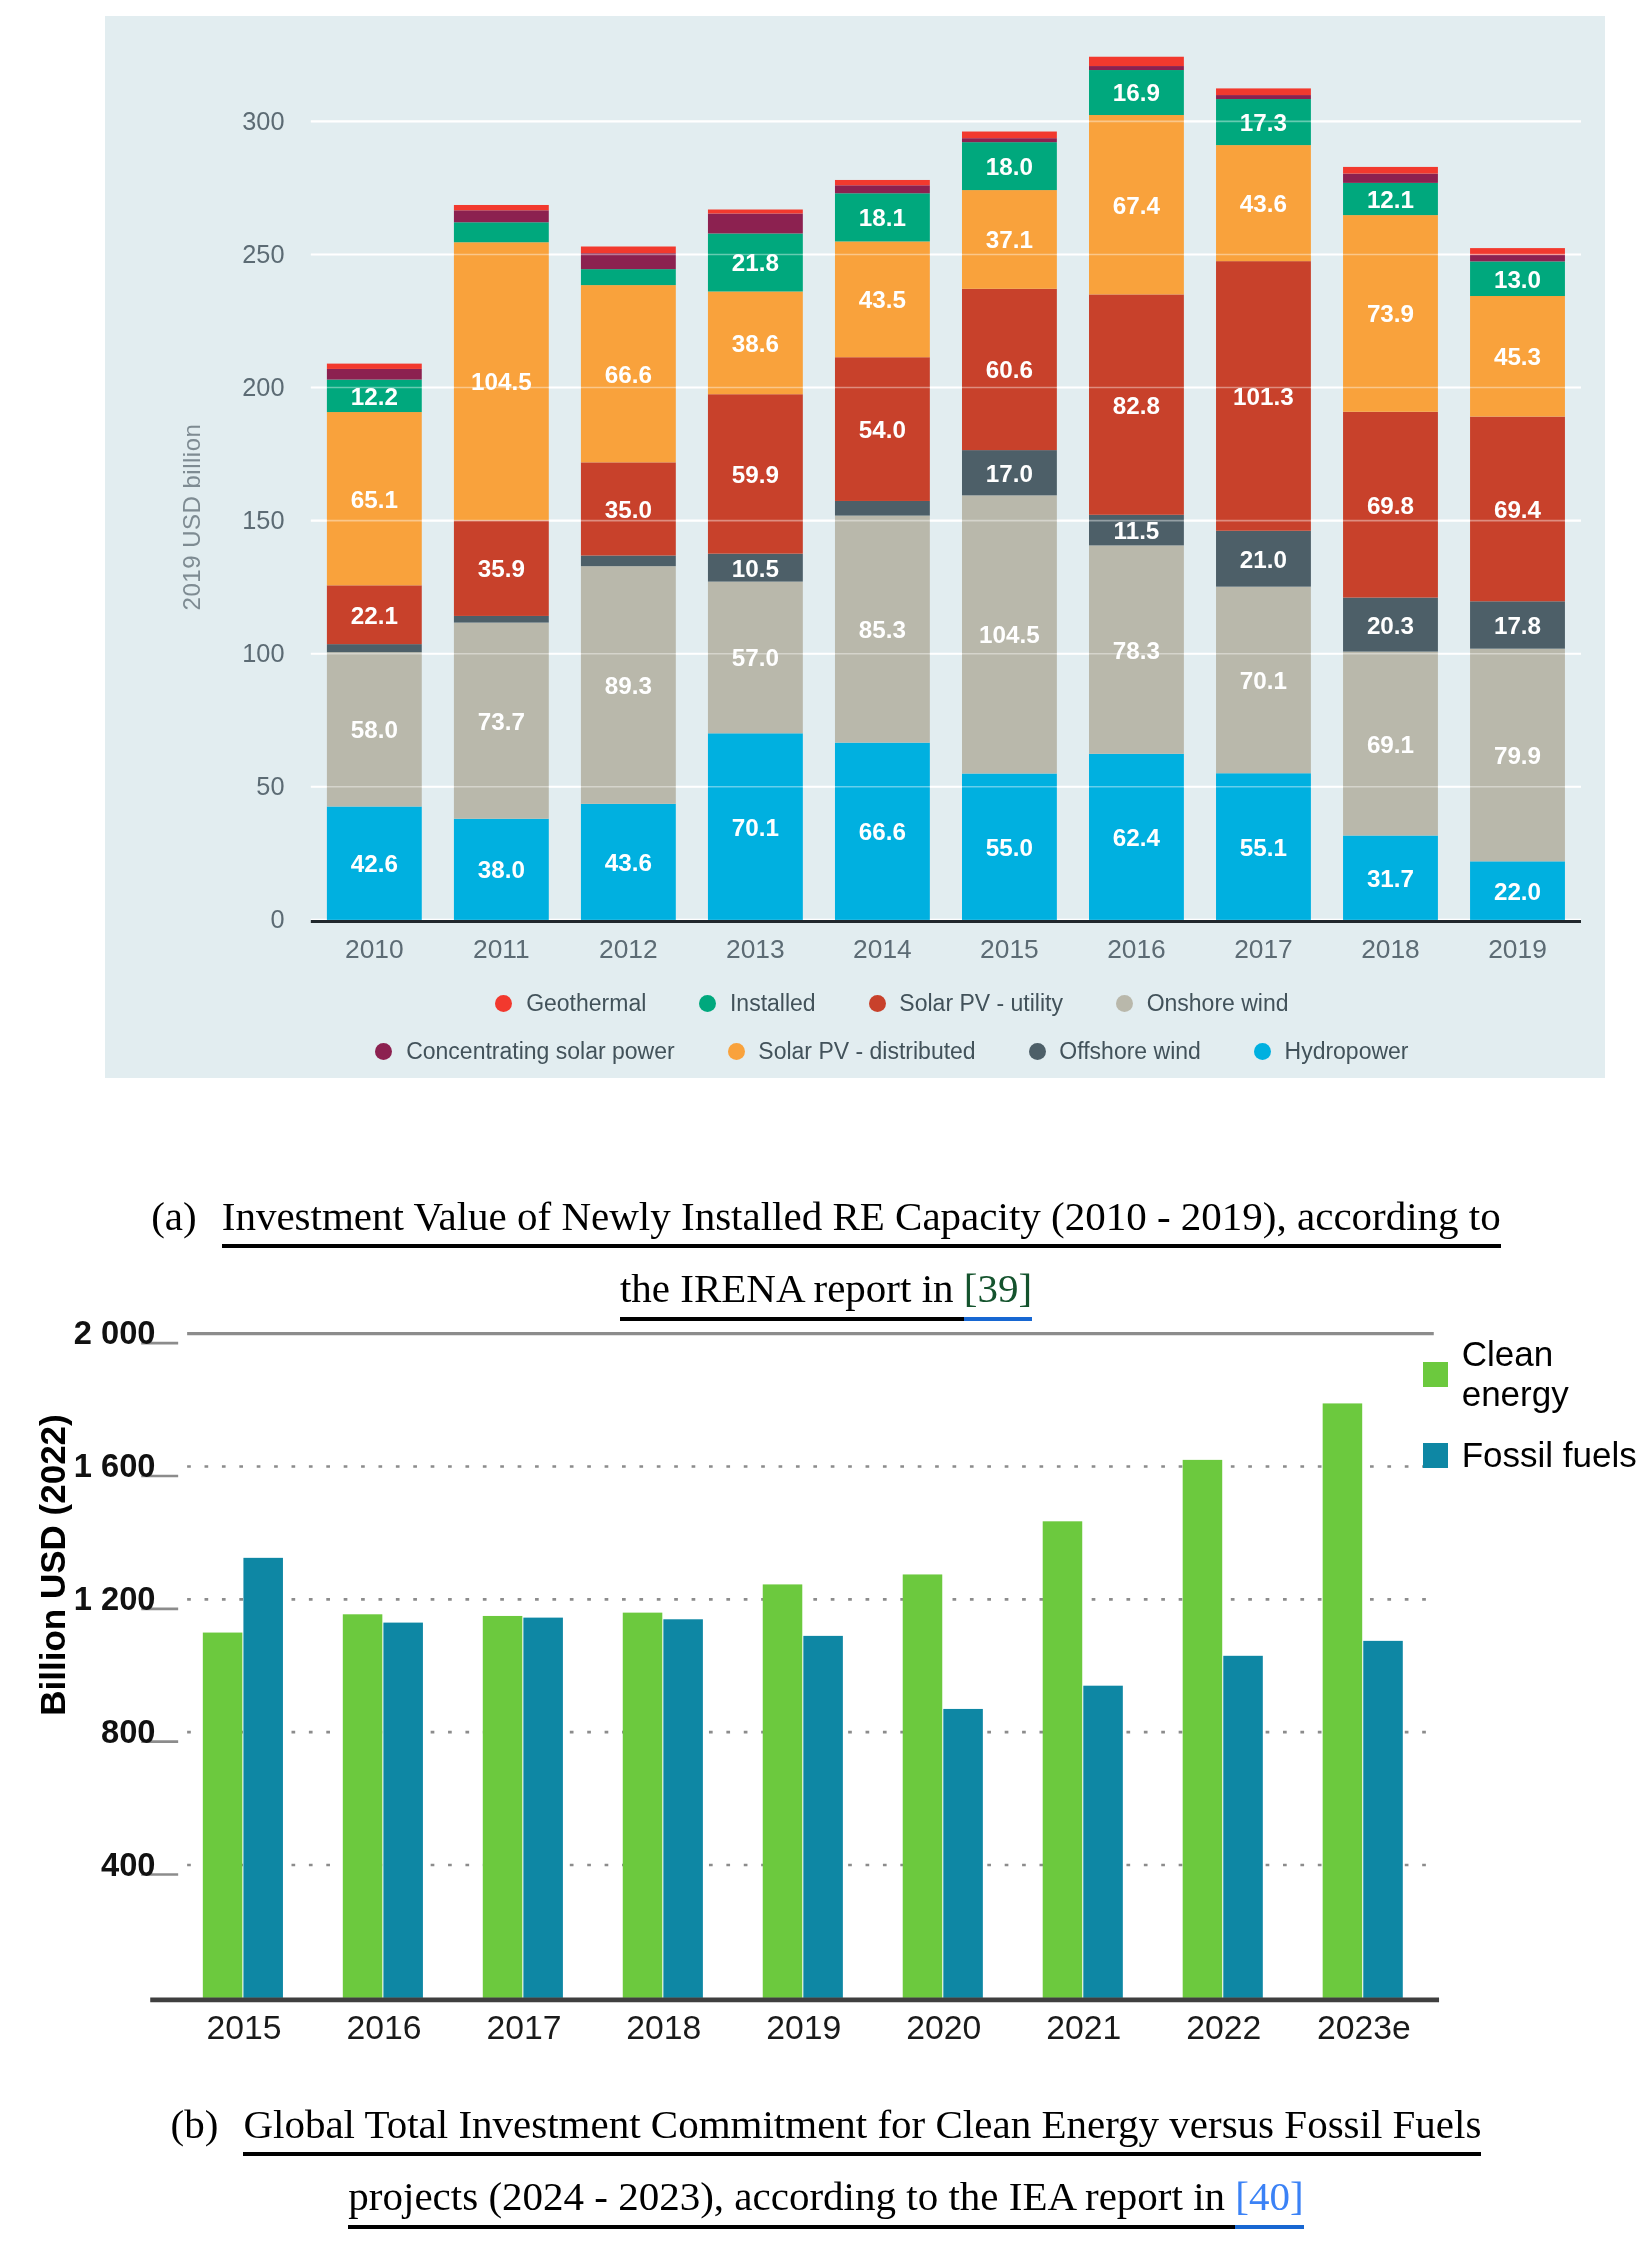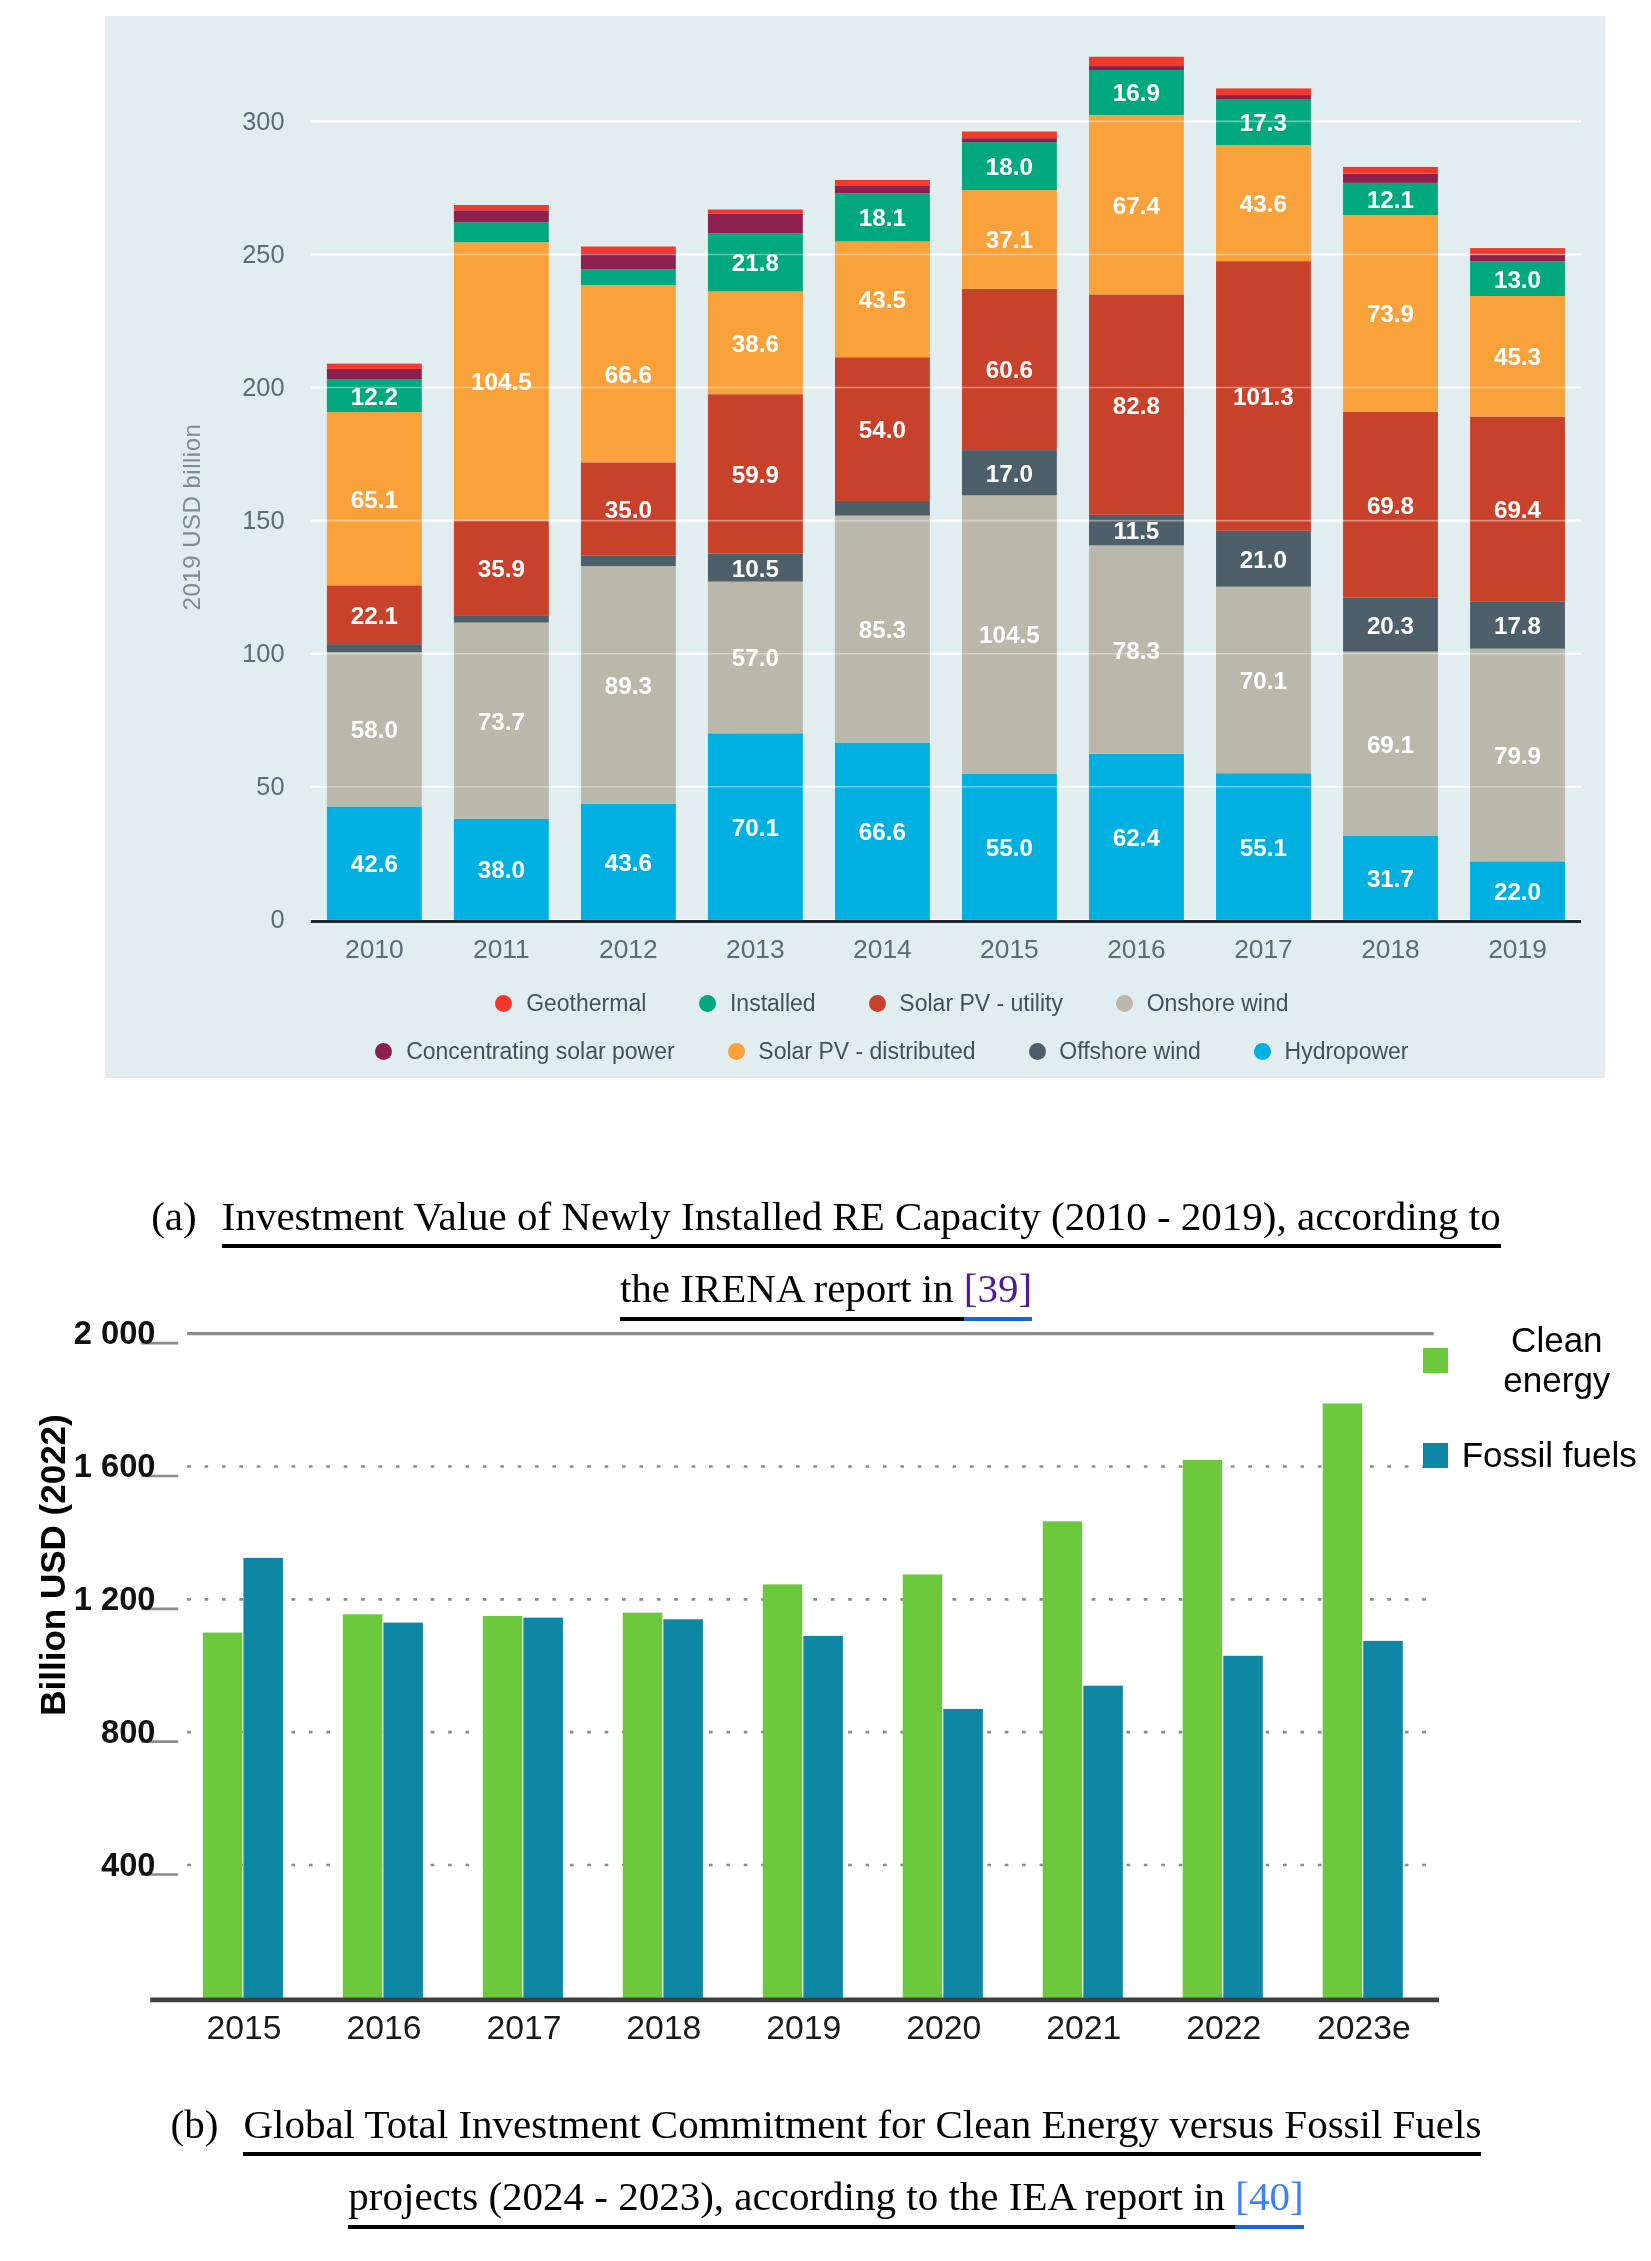--- a/index.html
+++ b/index.html
@@ -25,21 +25,21 @@
   .cap-index{margin-right:25px;}
   .u{border-bottom:4.7px solid #000;padding-bottom:5.3px;}
   .ref{border-bottom:4.7px solid #1767d2;padding-bottom:5.3px;text-decoration:none;cursor:pointer;}
 
   
   #chart-b-wrap{position:absolute;left:0;top:1265px;width:1652px;height:791px;}
   #chart-b-wrap svg{position:absolute;left:0;top:0;}
   .ylabel-b{position:absolute;left:53px;top:300px;transform:translate(-50%,-50%) rotate(-90deg);
             font-size:35px;font-weight:700;color:#000;white-space:nowrap;}
   .legend-b-item{position:absolute;display:flex;align-items:center;gap:13.7px;font-size:35px;color:#000;}
-  #legend-clean{left:1423px;top:55px;text-align:center;}
+  #legend-clean{left:1423px;top:69px;}
   #legend-fossil{left:1423px;top:170px;}
   .legend-sq{width:25px;height:25px;flex:0 0 auto;}
 </style>
 </head>
 <body>
 
 <div id="screenshot">
 
   <div class="panel-a">
     <svg id="svg-a" width="1500" height="1062" viewBox="0 0 2845 2015">
@@ -245,21 +245,21 @@
           <div class="legend-item">
             <span class="legend-dot" style="background: rgb(0, 176, 224);"></span>
             <span>Hydropower</span>
           </div>
         </div>
       </div>
   </div>
 
   <div class="caption" id="caption-a">
     <div class="cap-line"><span class="cap-index">(a)</span><span class="u">Investment Value of Newly Installed RE Capacity (2010 - 2019), according to</span></div>
-    <div class="cap-line"><span class="u">the IRENA report in </span><a class="ref" style="color: #4c1d95;">[39]</a></div>
+    <div class="cap-line"><span class="u">the IRENA report in </span><a class="ref" style="color: #14532d;">[39]</a></div>
   </div>
 
   <div id="chart-b-wrap">
     <svg id="svg-b" width="1652" height="791" viewBox="0 0 3134 1500">
         <line x1="355" y1="1138" x2="2720" y2="1138" stroke="#8c8c8c" stroke-width="5" stroke-dasharray="7 26"></line>
         <line x1="268" y1="1156" x2="338" y2="1156" stroke="#8c8c8c" stroke-width="5"></line>
         <text x="295" y="1158" text-anchor="end" font-size="62" font-weight="600" fill="#111111">400</text>
         <line x1="355" y1="886" x2="2720" y2="886" stroke="#8c8c8c" stroke-width="5" stroke-dasharray="7 26"></line>
         <line x1="268" y1="904" x2="338" y2="904" stroke="#8c8c8c" stroke-width="5"></line>
         <text x="295" y="906" text-anchor="end" font-size="62" font-weight="600" fill="#111111">800</text>

